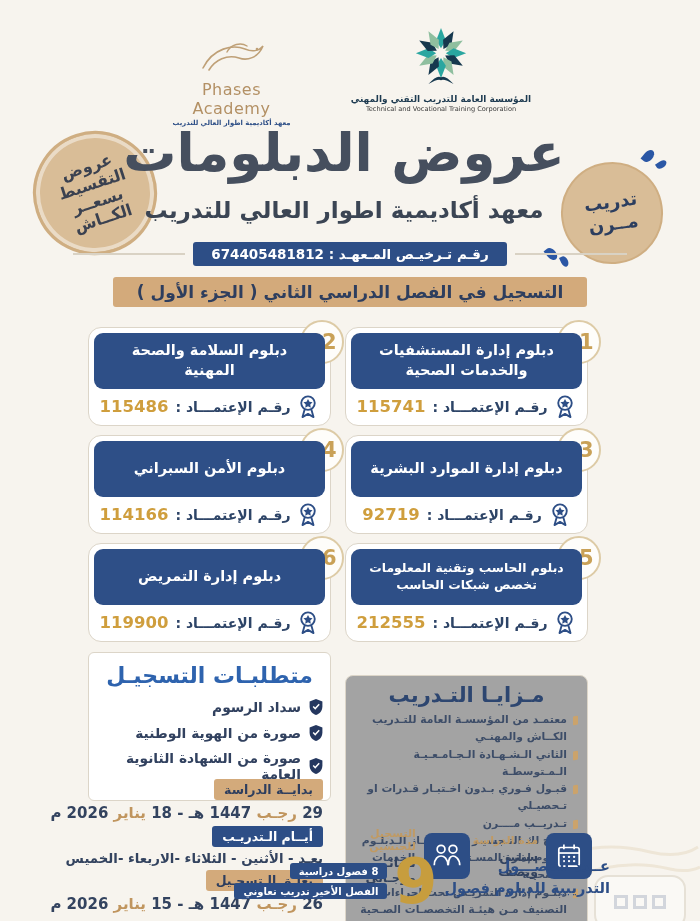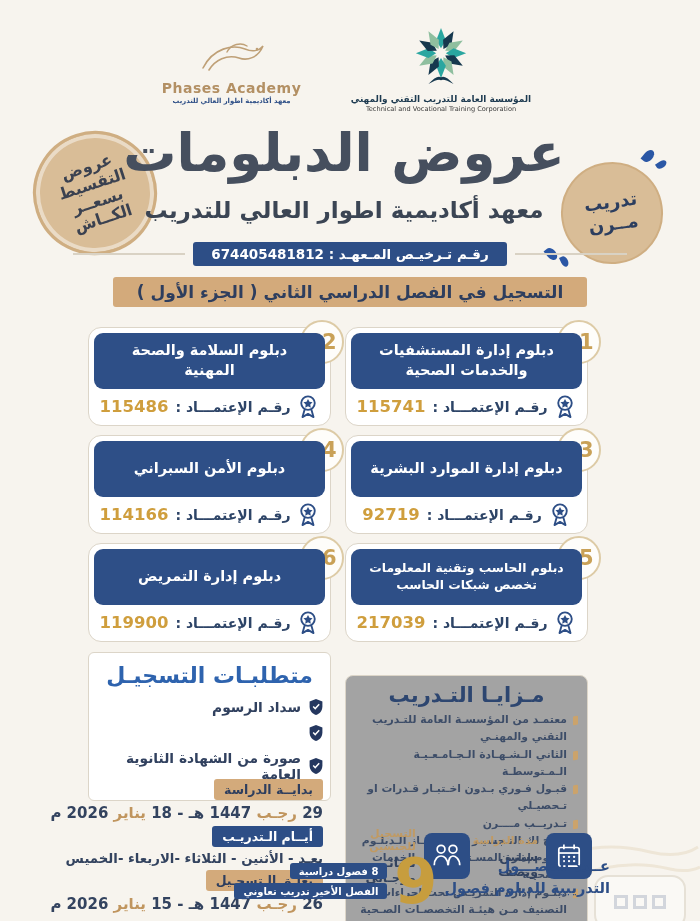--- a/index.html
+++ b/index.html
@@ -11,21 +11,21 @@
     direction:rtl;
   }
   
   .logos { position:absolute; top:26px; left:0; right:0; display:flex; justify-content:center; align-items:flex-start; gap:42px; }
   .tvtc { width:195px; text-align:center; }
   .tvtc svg { width:58px; height:62px; }
   .tvtc-ar { font-size:9px; font-weight:bold; color:#1d3a50; margin-top:2px; }
   .tvtc-en { font-size:6.6px; color:#3a3a3a; margin-top:1px; }
   .phases { width:140px; text-align:center; padding-top:14px; }
   .phases svg { width:70px; height:36px; }
-  .phases-en { font-size:14px; font-weight:bold; color:#b39064; letter-spacing:.5px; }
+  .phases-en { font-size:16px; font-weight:normal; color:#b39064; letter-spacing:.5px; }
   .phases-ar { font-size:6.8px; color:#2d4e86; font-weight:bold; margin-top:1px; }
   
   .badge-inst { position:absolute; left:33px; top:131px; width:124px; height:124px; border-radius:50%;
     background:#d9bd97; border:3px solid #cfae82; box-shadow:inset 0 0 0 4px rgba(255,255,255,.45);
     display:flex; align-items:center; justify-content:center; transform:rotate(-18deg); }
   .badge-inst .lines { text-align:center; font-weight:bold; color:#3a4150; font-size:16px; line-height:1.12; }
   .badge-flex { position:absolute; left:561px; top:162px; width:102px; height:102px; border-radius:50%;
     background:#d9bd97; border:2px solid #cfae82; display:flex; align-items:center; justify-content:center; transform:rotate(-8deg); }
   .badge-flex .lines { text-align:center; font-weight:bold; color:#2c3e5f; font-size:18px; line-height:1.25; }
   .drop { position:absolute; background:#2b57a5; }
@@ -231,21 +231,21 @@
     <div class="card-head small">دبلوم الحاسب وتقنية المعلومات تخصص شبكات الحاسب</div>
     <div class="card-foot">
       <span class="medal">
           <svg viewBox="0 0 26 30">
             <circle cx="13" cy="11" r="8" fill="none" stroke="#2d4e86" stroke-width="2.2"></circle>
             <path d="M13 6.2 l1.7 3.3 3.7.6 -2.7 2.6.6 3.7 -3.3-1.8 -3.3 1.8.6-3.7 -2.7-2.6 3.7-.6z" fill="#2d4e86"></path>
             <path d="M9.2 18 L6.5 27.5 L13 23.7 L19.5 27.5 L16.8 18" fill="none" stroke="#2d4e86" stroke-width="2.2" stroke-linejoin="round"></path>
           </svg>
         </span>
       <span class="acc-label">رقـم الإعتمـــاد :</span>
-      <span class="acc-code">217039</span>
+      <span class="acc-code">212555</span>
     </div>
   </article>
   <article class="card">
     <div class="num">06</div>
     <div class="card-head">دبلوم إدارة التمريض</div>
     <div class="card-foot">
       <span class="medal">
           <svg viewBox="0 0 26 30">
             <circle cx="13" cy="11" r="8" fill="none" stroke="#2d4e86" stroke-width="2.2"></circle>
             <path d="M13 6.2 l1.7 3.3 3.7.6 -2.7 2.6.6 3.7 -3.3-1.8 -3.3 1.8.6-3.7 -2.7-2.6 3.7-.6z" fill="#2d4e86"></path>
@@ -256,21 +256,21 @@
       <span class="acc-code">119900</span>
     </div>
   </article>
 </section>
 
 <section class="mid">
   <div class="adv-box">
     <div class="adv-title">مـزايـا التـدريب</div>
     <div class="adv-item">
         <span class="bullet"></span>
-        <span>معتمـد من المؤسسـة العامة للتـدريب التقني والمهنـي</span>
+        <span>معتمـد من المؤسسـة العامة للتـدريب الكــاش والمهنـي</span>
       </div>
     <div class="adv-item">
         <span class="bullet"></span>
         <span>الثاني الـشـهـادة الـجـامـعـيـة الـمـتوسطـة</span>
       </div>
     <div class="adv-item">
         <span class="bullet"></span>
         <span>قبـول فـوري بـدون اخـتبـار قـدرات او تـحصيـلي</span>
       </div>
     <div class="adv-item">
@@ -301,20 +301,21 @@
         </span>
       <span>سداد الرسوم</span>
     </div>
     <div class="req-item">
       <span class="shield">
           <svg viewBox="0 0 20 22">
             <path d="M10 1 L18 4 V10 C18 16 14.5 19.5 10 21 C5.5 19.5 2 16 2 10 V4 Z" fill="#24375f"></path>
             <path d="M6.5 10.5 L9 13 L14 7.5" stroke="#fff" stroke-width="1.8" fill="none"></path>
           </svg>
         </span>
+      <span>صورة من الهوية الوطنية</span>
     </div>
     <div class="req-item">
       <span class="shield">
           <svg viewBox="0 0 20 22">
             <path d="M10 1 L18 4 V10 C18 16 14.5 19.5 10 21 C5.5 19.5 2 16 2 10 V4 Z" fill="#24375f"></path>
             <path d="M6.5 10.5 L9 13 L14 7.5" stroke="#fff" stroke-width="1.8" fill="none"></path>
           </svg>
         </span>
       <span>صورة من الشهادة الثانوية العامة</span>
     </div>

